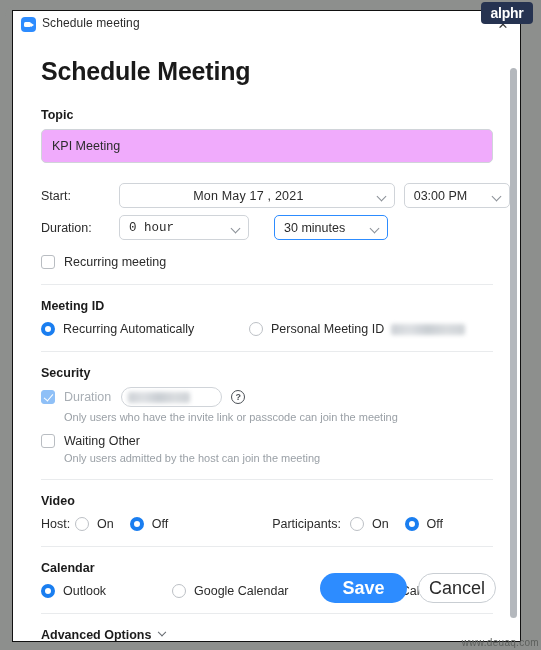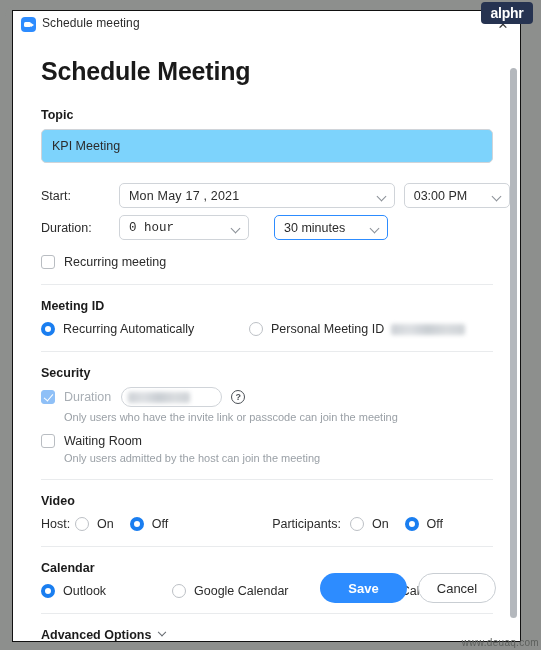--- a/index.html
+++ b/index.html
@@ -156,21 +156,21 @@
     width: 452px;
     height: 27px;
     margin-top: 7px;
     border: 1px solid #d0d4d9;
     border-radius: 5px;
     padding: 16px 10px;
     font-size: 12.5px;
     color: #2b2b2b;
     font-family: "Liberation Sans", sans-serif;
     outline: none;
-    background: #7dd3fc;
+    background: #f0abfc;
   }
 
   .row { display: flex; align-items: center; }
   .row-start { margin-top: 20px; }
   .row-duration { margin-top: 7px; }
 
   .inline-label {
     font-size: 12.5px;
     color: #2b2b2b;
     width: 78px;
@@ -195,21 +195,21 @@
     position: absolute;
     right: 9px; top: 9px;
     width: 7px; height: 7px;
     border-right: 1.3px solid #8b9097;
     border-bottom: 1.3px solid #8b9097;
     transform: rotate(45deg);
   }
   .select.focused {
     border: 1.5px solid #2d8cff;
   }
-  #date-select  { width: 285px; }
+  #date-select  { width: 285px; text-align: center; }
   #time-select  { width: 109px; margin-left: 9px; }
   #hour-select  { width: 130px; font-family: Liberation Mono, monospace; }
   #min-select   { width: 114px; margin-left: 25px; }
 
   .date-seg { letter-spacing: 0.2px; }
 
   
   .cb-row { display: flex; align-items: flex-end; margin-top: 15px; }
   .checkbox {
     width: 14px; height: 14px;
@@ -338,21 +338,21 @@
   #footer-btns {
     position: absolute;
     right: 24px;
     top: 562px;
     display: flex;
     align-items: center;
   }
   .btn {
     height: 30px;
     border-radius: 16px;
-    font-size: 13px;
+    font-size: 18px;
     cursor: pointer;
     display: flex;
     align-items: center;
     justify-content: center;
     font-family: "Liberation Sans", sans-serif;
   }
   #save-button {
     width: 87px;
     background: #2d8cff;
     color: #ffffff;
@@ -457,21 +457,21 @@
         <span class="cb-label disabled">Duration</span>
         <span class="passcode-box">
           <span class="blurred"></span>
         </span>
         <span class="help-icon">?</span>
       </div>
       <div class="sub-text">Only users who have the invite link or passcode can join the meeting</div>
 
       <div class="cb-row" style="margin-top:11px">
         <span class="checkbox"></span>
-        <span class="cb-label">Waiting Room</span>
+        <span class="cb-label">Waiting Other</span>
       </div>
       <div class="sub-text">Only users admitted by the host can join the meeting</div>
 
       <div class="divider"></div>
 
       <div class="section-head">Video</div>
       <div class="row">
         <span class="inline-label" style="width:34px;flex:0 0 34px">Host:</span>
         <div class="radio-group">
           <span class="radio"></span>

